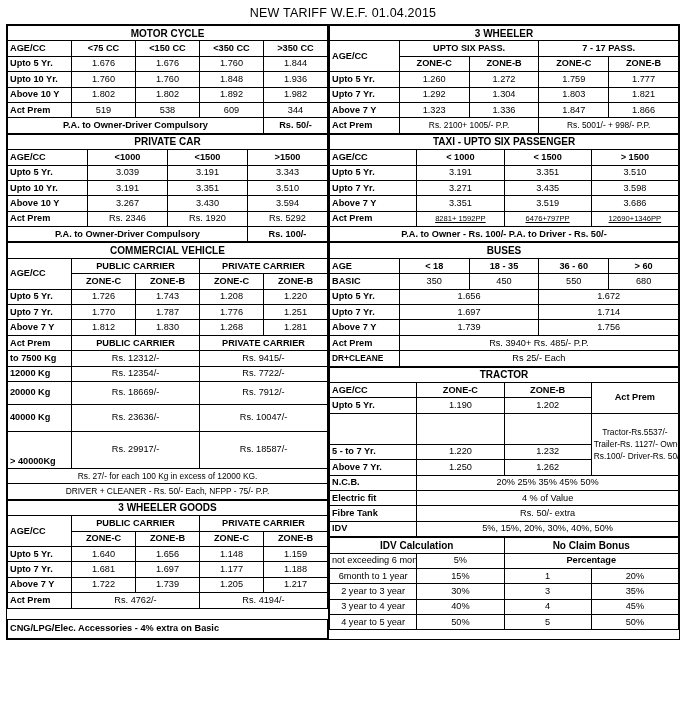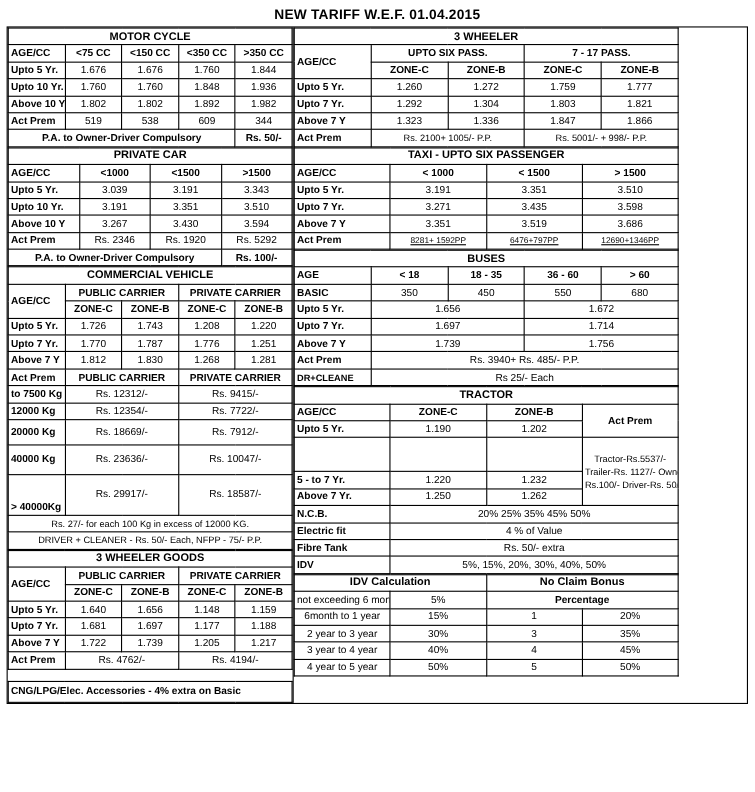--- a/index.html
+++ b/index.html
@@ -10,36 +10,36 @@
     -webkit-font-smoothing:none;
   }
   #sheet{
     width:686px;height:720px;
     position:relative;
     box-sizing:border-box;
     padding:4px 6px 2px 6px;
   }
   .title{
     text-align:center;
-    font-weight:bold;
+    font-weight:normal;
     font-size:12.5px;
     letter-spacing:.2px;
     margin:2px 0 4px 0;
   }
   .grid{
     display:flex;
     gap:0px;
     width:674px;
     border:1.4px solid #000;
     box-sizing:border-box;
   }
   .col{
     box-sizing:border-box;
   }
-  .colL{width:260px;border-right:1.4px solid #000;}
+  .colL{width:322px;border-right:1.4px solid #000;}
   .colR{width:350px;}
   table{
     border-collapse:collapse;
     width:100%;
     table-layout:fixed;
     font-size:9.2px;
   }
   td,th{
     border:1px solid #000;
     padding:0 2px;
@@ -362,20 +362,23 @@
           <td>3.351</td>
           <td>3.519</td>
           <td>3.686</td>
         </tr>
         <tr>
           <td class="lbl">Act Prem</td>
           <td class="xsmall">8281+ 1592PP</td>
           <td class="xsmall">6476+797PP</td>
           <td class="xsmall">12690+1346PP</td>
         </tr>
+        <tr>
+              <td class="sub" colspan="4">P.A. to Owner - Rs. 100/- P.A. to Driver - Rs. 50/-</td>
+            </tr>
       </tbody>
         </table>
 
       <table>
         <tbody>
             <tr>
               <td class="hdr" colspan="5">BUSES</td>
             </tr>
         <tr>
           <td class="lbl" style="width:66px">AGE</td>

